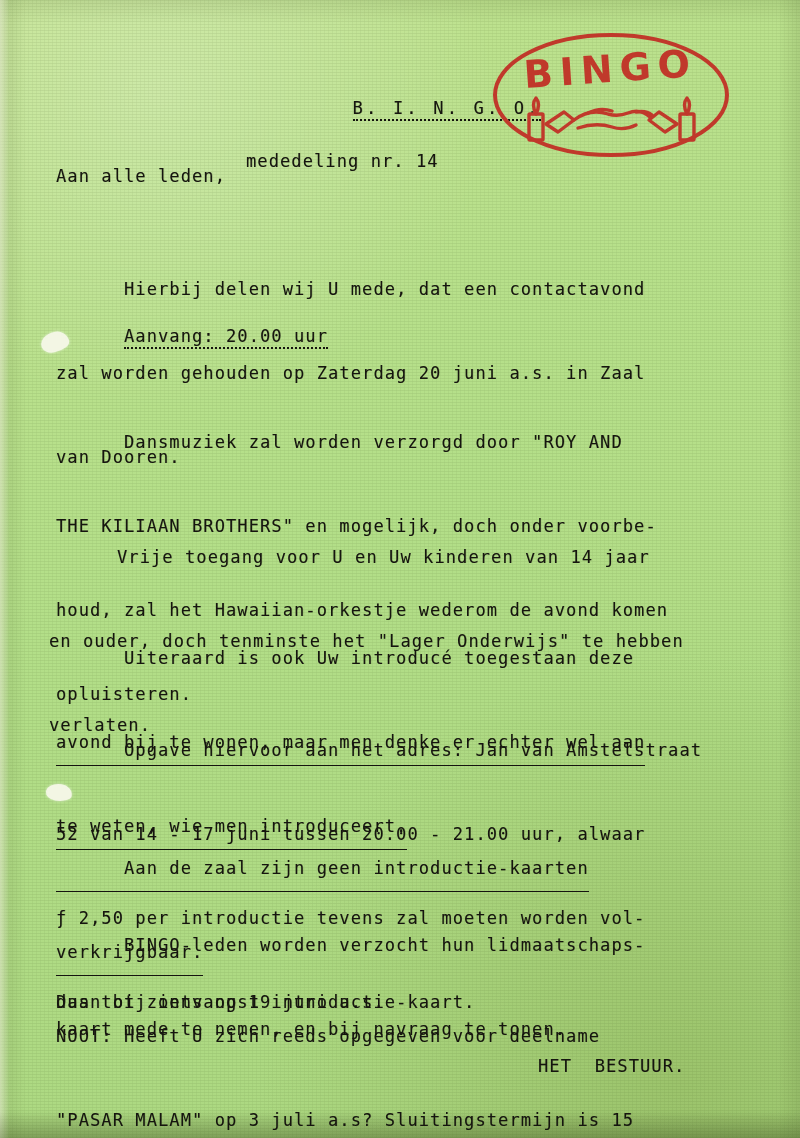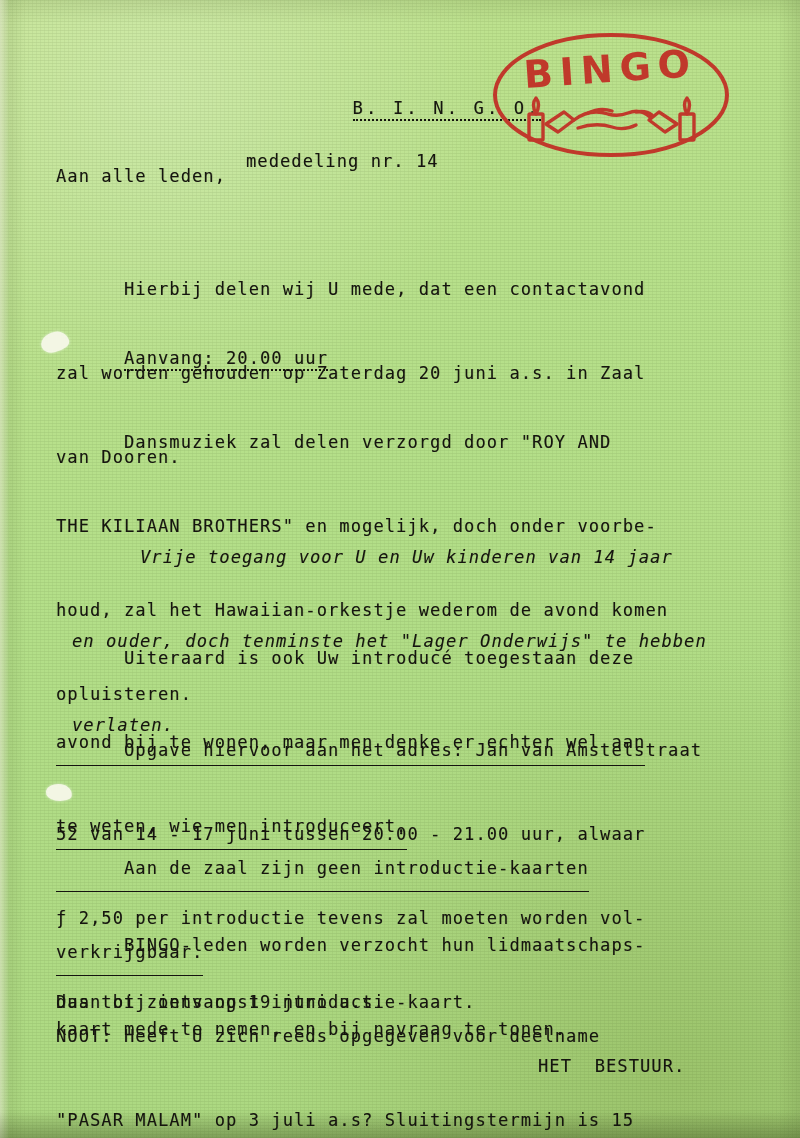--- a/index.html
+++ b/index.html
@@ -149,32 +149,32 @@
     </div>
 
     <div class="tw" style="left:56px; top:162px;">Aan alle leden,</div>
 
     <div class="tw para" style="left:56px; top:219px;">
       <div class="ln">      Hierbij delen wij U mede, dat een contactavond</div>
       <div class="ln">zal worden gehouden op Zaterdag 20 juni a.s. in Zaal</div>
       <div class="ln">van Dooren.</div>
     </div>
 
-    <div class="tw para" style="left:56px; top:316px;text-align:right;">
+    <div class="tw para" style="left:56px; top:294px;text-align:right;">
       <span class="u-dots">Aanvang: 20.00 uur</span>
     </div>
 
     <div class="tw para" style="left:56px; top:372px;">
-      <div class="ln">      Dansmuziek zal delen verzorgd door "ROY AND</div>
+      <div class="ln">      Dansmuziek zal worden verzorgd door "ROY AND</div>
       <div class="ln">THE KILIAAN BROTHERS" en mogelijk, doch onder voorbe-</div>
       <div class="ln">houd, zal het Hawaiian-orkestje wederom de avond komen</div>
       <div class="ln">opluisteren.</div>
     </div>
 
-    <div class="tw para" style="left:72px; top:487px;font-style:italic;">
+    <div class="tw para" style="left:49px; top:487px;">
       <div class="ln">      Vrije toegang voor U en Uw kinderen van 14 jaar</div>
       <div class="ln">en ouder, doch tenminste het "Lager Onderwijs" te hebben</div>
       <div class="ln">verlaten.</div>
     </div>
 
     <div class="tw para" style="left:56px; top:588px;">
       <div class="ln">      Uiteraard is ook Uw introducé toegestaan deze</div>
       <div class="ln"><span class="u-line">avond bij te wonen, maar men denke er echter wel aan</span></div>
       <div class="ln"><span class="u-line">te weten, wie men introduceert.</span></div>
     </div>

